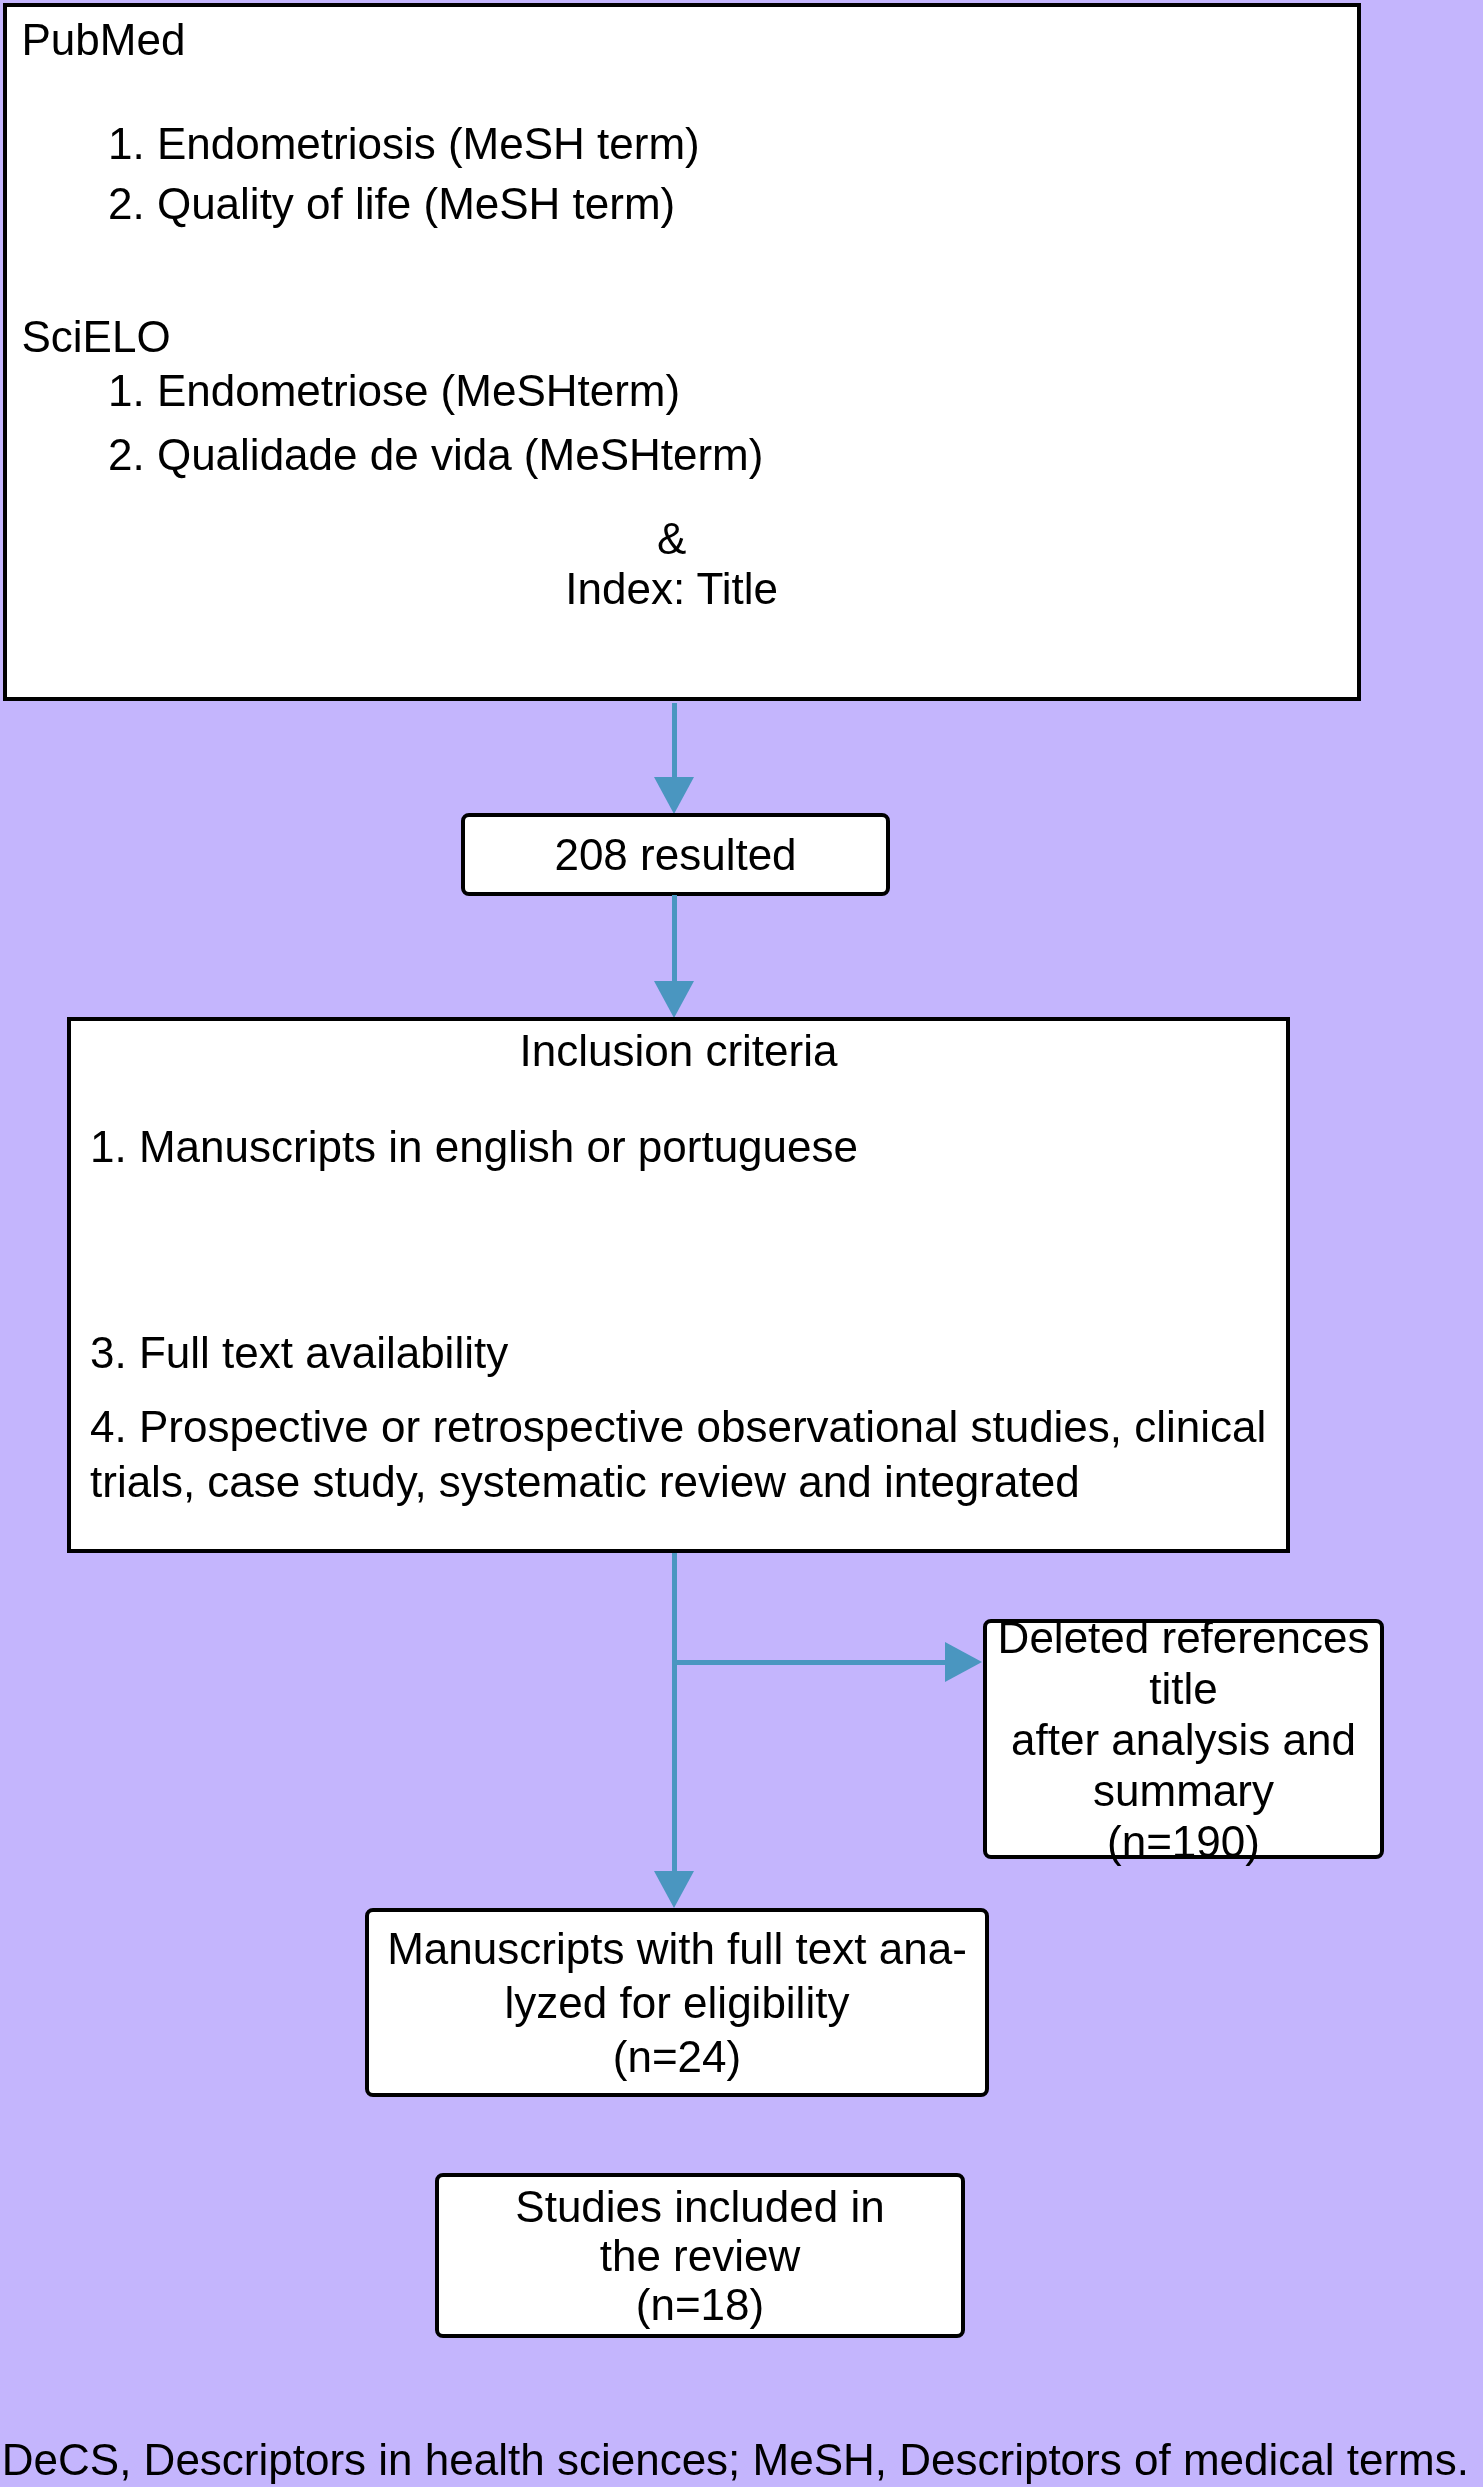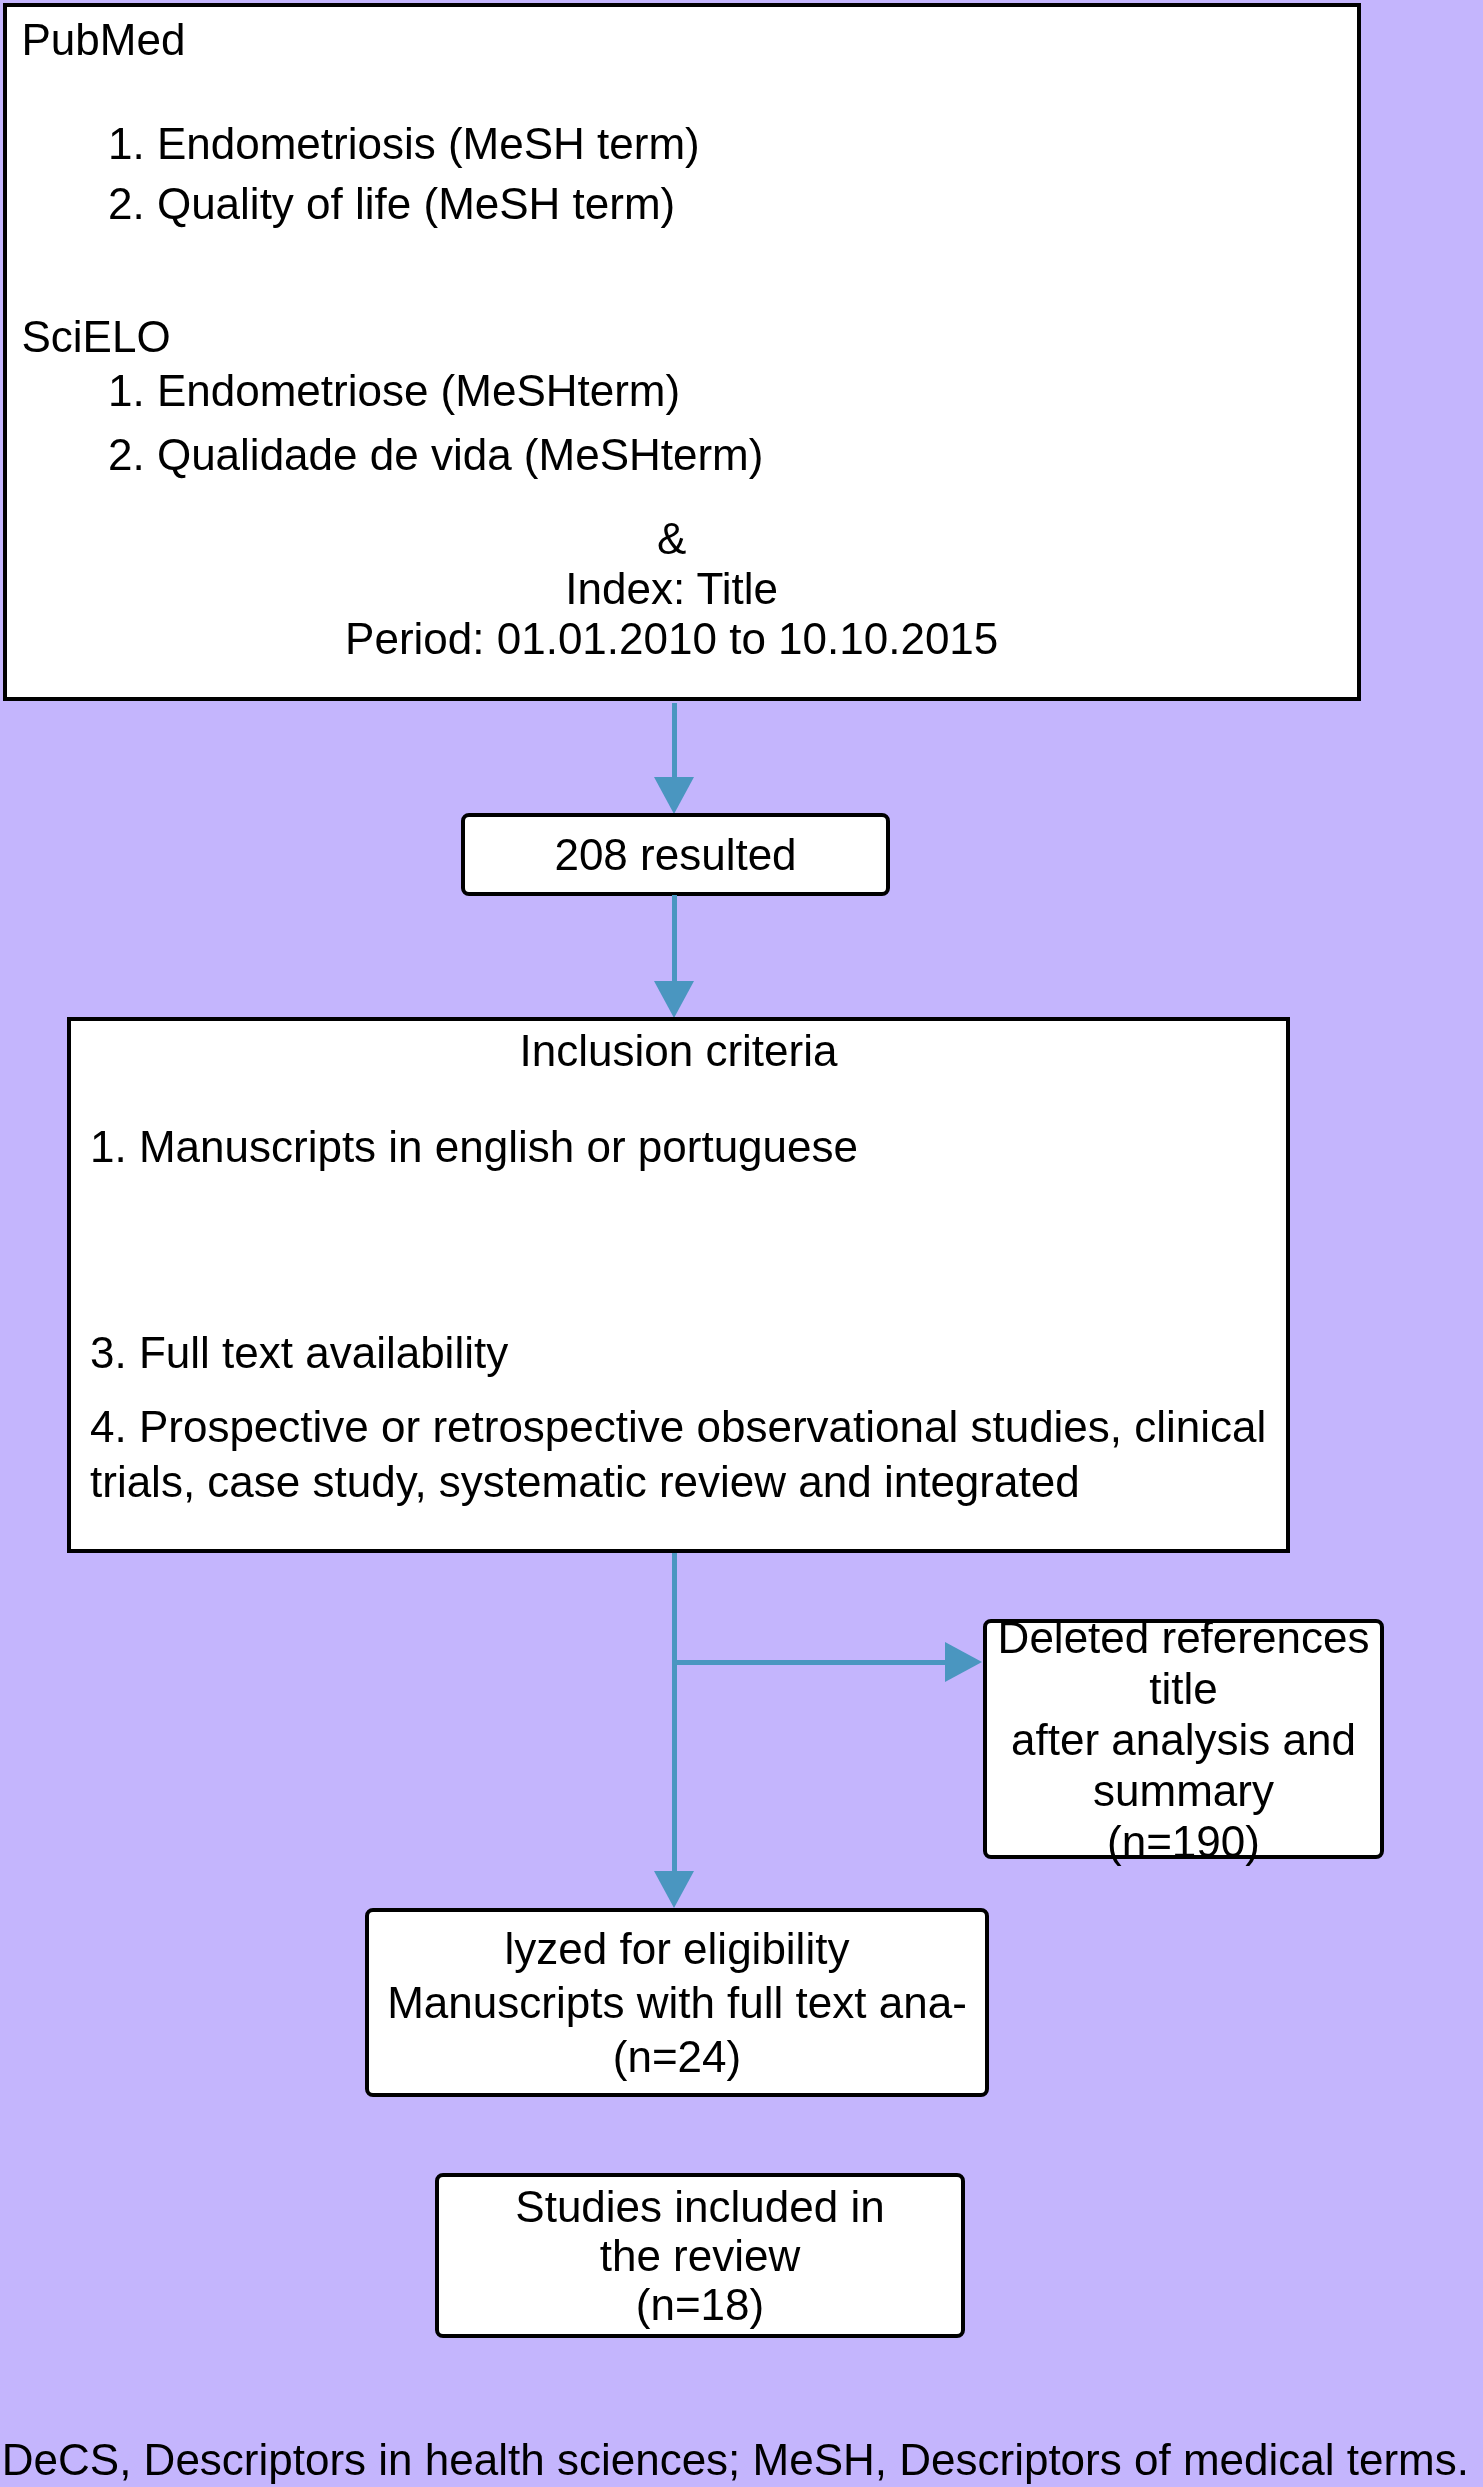--- a/index.html
+++ b/index.html
@@ -58,21 +58,20 @@
 
   <div class="box" style="left:2.7px;top:2.7px;width:1358px;height:698px;"></div>
   <div class="txt" style="left:21.5px;top:15.3px;">PubMed</div>
   <div class="txt" style="left:108px;top:119px;">1. Endometriosis (MeSH term)</div>
   <div class="txt" style="left:108px;top:179px;">2. Quality of life (MeSH term)</div>
   <div class="txt" style="left:21.5px;top:276px;margin-top:36px;">SciELO</div>
   <div class="txt" style="left:108px;top:366px;">1. Endometriose (MeSHterm)</div>
   <div class="txt" style="left:108px;top:430px;">2. Qualidade de vida (MeSHterm)</div>
   <div class="txt ctr" style="left:2.7px;top:514px;width:1338px;">&amp;</div>
   <div class="txt ctr" style="left:2.7px;top:564px;width:1338px;">Index: Title</div>
-  <div class="txt ctr" style="left:2.7px;top:614px;width:1338px;">Period: 01.01.2010 to 10.10.2015</div>
 
   <div>
     <div class="vline" style="left:672px;top:703px;height:76px;"></div>
     <div class="tri-down" style="left:654px;top:777px;"></div>
   </div>
 
   <div class="box flexbox" style="left:461px;top:813px;width:429px;height:83px;">
     <div class="ln">208 resulted</div>
   </div>
 
@@ -98,22 +97,22 @@
   </div>
 
   <div class="box flexbox" style="left:983px;top:1619px;width:401px;height:240px;line-height:51px;">
     <div class="ln">Deleted references title</div>
     <div class="ln">after analysis and</div>
     <div class="ln">summary</div>
     <div class="ln">(n=190)</div>
   </div>
 
   <div class="box flexbox" style="left:365px;top:1908px;width:624px;height:189px;line-height:54px;">
+    <div class="ln">Manuscripts with full text ana-</div>
     <div class="ln">lyzed for eligibility</div>
-    <div class="ln">Manuscripts with full text ana-</div>
     <div class="ln">(n=24)</div>
   </div>
 
   <div class="box flexbox" style="left:411px;top:2173px;width:530px;height:165px;line-height:49px;margin-left:24px;">
     <div class="ln">Studies included in</div>
     <div class="ln">the review</div>
     <div class="ln">(n=18)</div>
   </div>
 
   <div class="txt" style="left:1.8px;top:2436px;line-height:48px;">DeCS, Descriptors in health sciences; MeSH, Descriptors of medical terms.</div>

